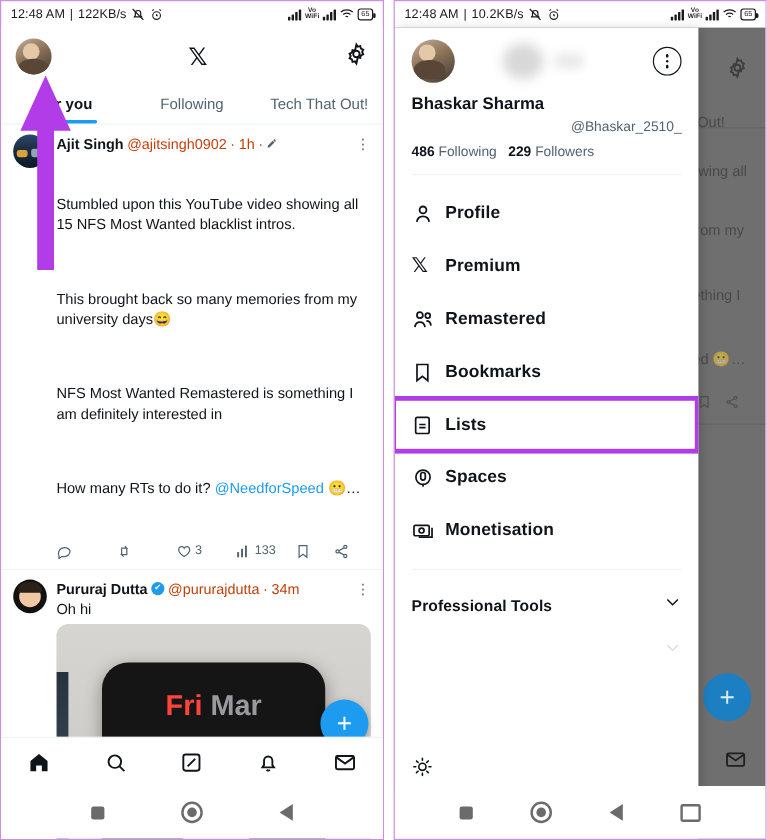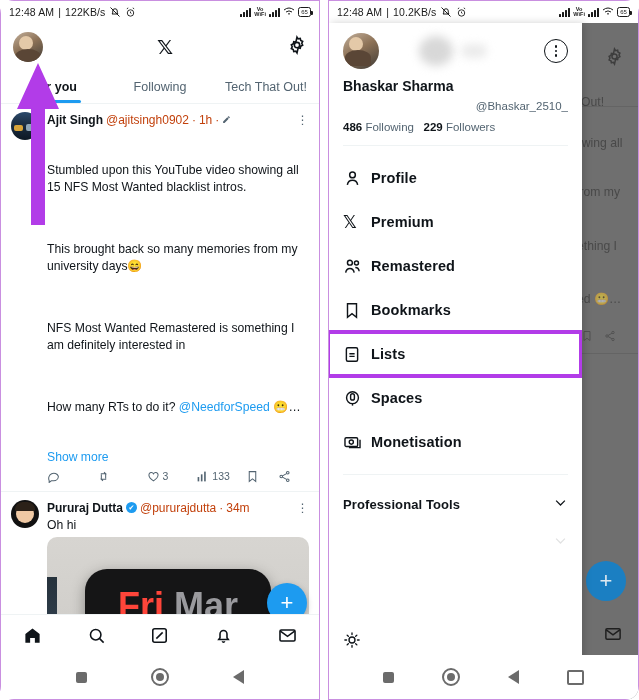--- a/index.html
+++ b/index.html
@@ -1,17 +1,17 @@
 <!DOCTYPE html>
 <html><head>
 <meta charset="utf-8">
 <style>
   html,body{margin:0;padding:0;background:#ffffff;}
   body{width:639px;height:700px;font-family:"Liberation Sans",sans-serif;-webkit-font-smoothing:antialiased;}
-  .stage{position:relative;width:639px;height:700px;overflow:hidden;background:#fff;border-radius:14px;}
+  .stage{position:relative;width:639px;height:700px;overflow:hidden;background:#fff;}
 
   
   .panel{position:absolute;top:0;height:700px;overflow:hidden;background:#fff;
          border:1px solid #c98fe0;box-sizing:border-box;}
   .panel-left{left:0;width:320px;}
   .panel-right{left:328px;width:311px;}
 
   
   .statusbar{position:relative;height:22px;display:flex;align-items:center;
              justify-content:space-between;padding:0 8px;box-sizing:border-box;
@@ -78,21 +78,21 @@
   .act svg{display:block;}
 
   
   .media{margin:4px 0 0 0;height:232px;border-radius:10px 10px 0 0;overflow:hidden;position:relative;
          background:linear-gradient(180deg,#d7d5d1 0%,#cfcdc9 45%,#b9c4cf 60%,#93a7bb 100%);}
   .media .strip{position:absolute;left:0;top:40px;bottom:0;width:10px;
                 background:linear-gradient(180deg,#26323c,#4c6178);}
   .cal{position:absolute;left:50%;top:32px;transform:translateX(-50%);
        width:186px;height:200px;background:#151516;border-radius:22px;
        display:flex;flex-direction:column;align-items:center;box-shadow:0 4px 14px rgba(0,0,0,.35);}
-  .cal-top{margin-top:22px;font-size:36px;font-weight:700;line-height:30px;font-family:"Liberation Sans",sans-serif;}
+  .cal-top{margin-top:22px;font-size:24px;font-weight:700;line-height:30px;font-family:"Liberation Sans",sans-serif;}
   .cal-day{color:#ff453a;}
   .cal-mon{color:#9a9a9e;}
   .cal-num{color:#fff;font-size:118px;line-height:118px;font-weight:600;margin-top:-4px;}
 
   
   .fab{position:absolute;right:12px;bottom:76px;width:40px;height:40px;border-radius:50%;
        background:#1d9bf0;display:flex;align-items:center;justify-content:center;
        color:#fff;font-size:22px;line-height:22px;box-shadow:0 2px 6px rgba(0,0,0,.25);}
 
   
@@ -242,21 +242,20 @@
               </svg>
           </span>
           <span class="tw-more">⋮</span>
         </div>
         <div class="tw-text">
           <p>Stumbled upon this YouTube video showing all 15 NFS Most Wanted blacklist intros.</p>
           <p>This brought back so many memories from my university days😄</p>
           <p>NFS Most Wanted Remastered is something I am definitely interested in</p>
           <p><span>How many RTs to do it? </span><span class="link">@NeedforSpeed</span><span> 😬…</span></p>
         </div>
-        <div class="showmore">Show more</div>
         <div class="actions">
           <div class="act">
             <span>
                 <svg width="13" height="13" viewBox="0 0 24 24" fill="none" stroke="#536471" stroke-width="1.9">
                   <path d="M21 11.5a8.5 8.5 0 0 1-8.5 8.5H8l-4 3v-3.6A8.5 8.5 0 1 1 21 11.5z"></path>
                 </svg>
               </span>
             <span></span>
           </div>
           <div class="act">

